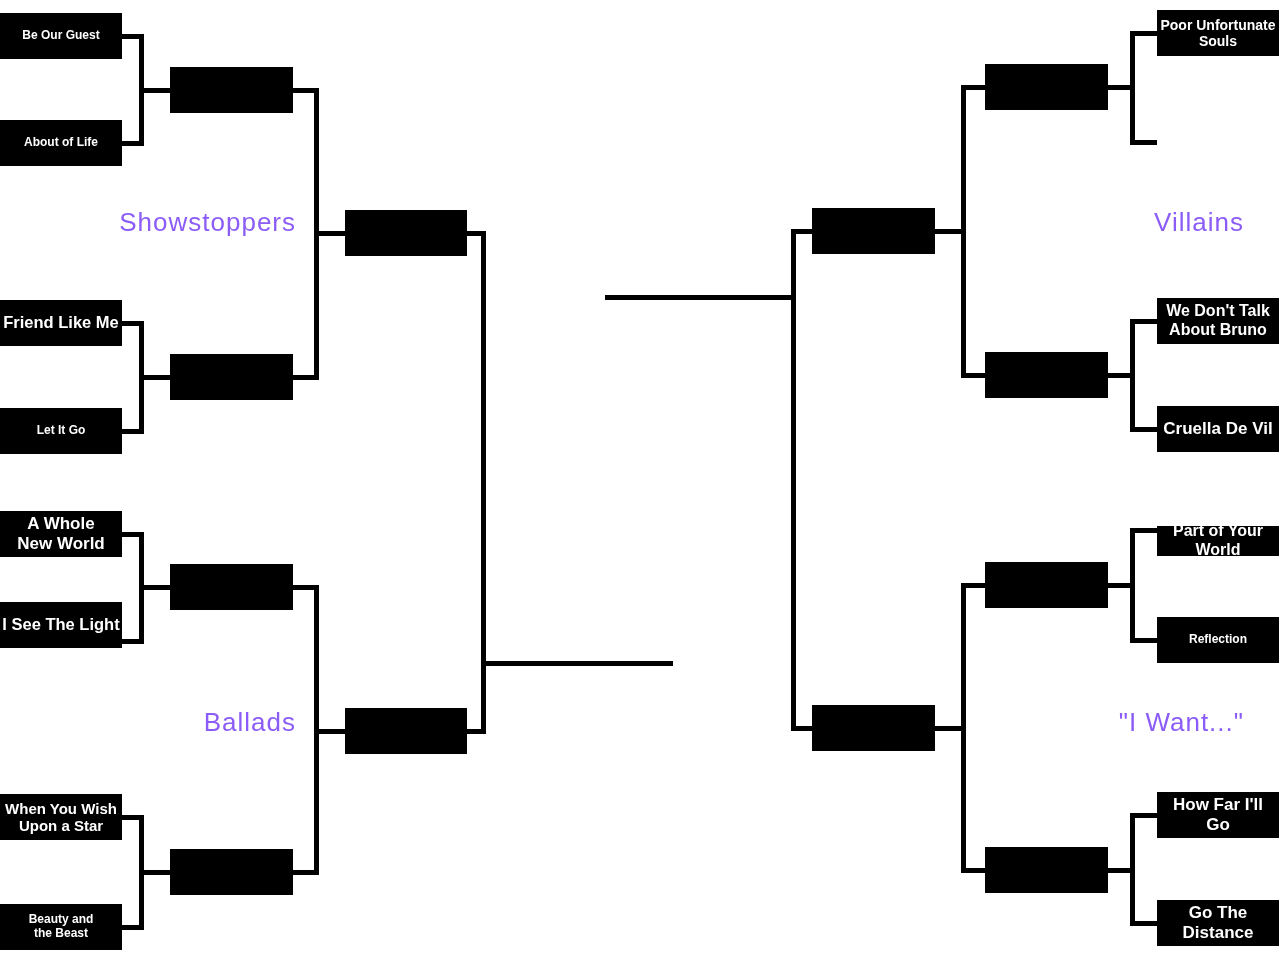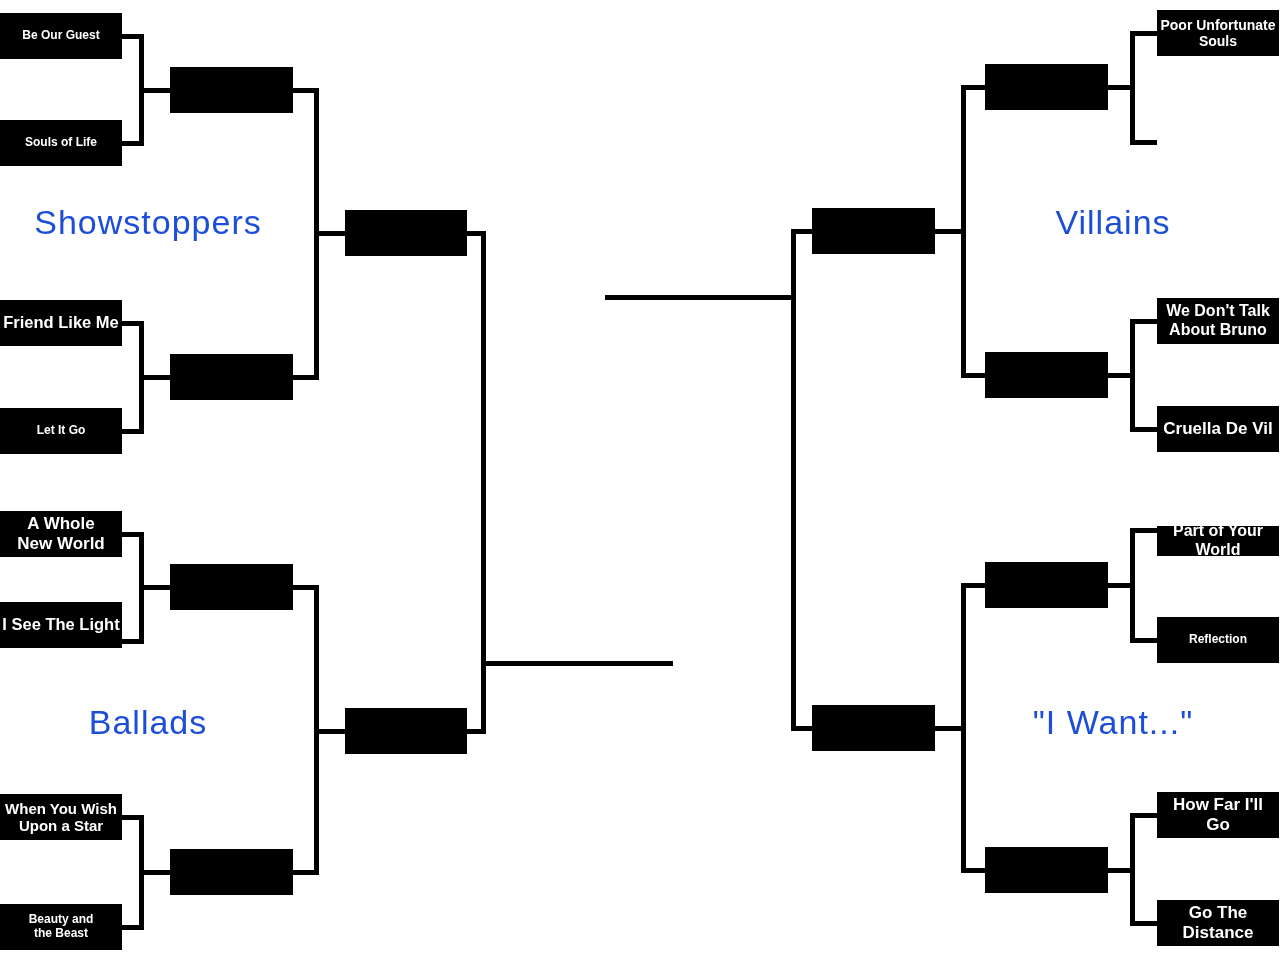--- a/index.html
+++ b/index.html
@@ -8,38 +8,38 @@
     font-family:"Liberation Sans", sans-serif; overflow:hidden;
   }
   .ln { position:absolute; background:#000000; }
   .slot { position:absolute; background:#000000; }
   .song-box {
     position:absolute; background:#000000; color:#ffffff;
     font-weight:bold; display:flex; align-items:center; justify-content:center;
     text-align:center; white-space:pre-line; line-height:1.16;
   }
   .region-title {
-    position:absolute; color:#1d4ed8; font-size:34px; font-weight:300;
-    letter-spacing:1px; text-align:center; height:52px; line-height:52px;
+    position:absolute; color:#8b5cf6; font-size:26px; font-weight:300;
+    letter-spacing:1px; text-align:right; height:52px; line-height:52px;
   }
   .fs14{font-size:14px}.fs15{font-size:15px}.fs16{font-size:16px}
   .fs165{font-size:16.5px}.fs17{font-size:17px}.fs18{font-size:12px}
 </style>
 </head>
 <body>
 
 <div class="stage">
 
   <div class="region-title" style="left:0;top:196;width:296px;left:0px;top:196px">Showstoppers</div>
   <div class="region-title" style="left:982px;top:196px;width:262px">Villains</div>
   <div class="region-title" style="left:0px;top:696px;width:296px">Ballads</div>
   <div class="region-title" style="left:982px;top:696px;width:262px">"I Want..."</div>
 
   <div class="song-box fs18" style="left:0px;top:13px;width:122px;height:46px">Be Our Guest</div>
-  <div class="song-box fs18" style="left:0px;top:120px;width:122px;height:46px">Souls of Life</div>
+  <div class="song-box fs18" style="left:0px;top:120px;width:122px;height:46px">About of Life</div>
   <div class="song-box fs165" style="left:0px;top:300px;width:122px;height:46px">Friend Like Me</div>
   <div class="song-box fs18" style="left:0px;top:408px;width:122px;height:46px">Let It Go</div>
   <div class="song-box fs17" style="left:0px;top:511px;width:122px;height:46px">A Whole
 New World</div>
   <div class="song-box fs165" style="left:0px;top:602px;width:122px;height:46px">I See The Light</div>
   <div class="song-box fs15" style="left:0px;top:794px;width:122px;height:46px">When You Wish
 Upon a Star</div>
   <div class="song-box fs18" style="left:0px;top:904px;width:122px;height:46px">Beauty and
 the Beast</div>
 

